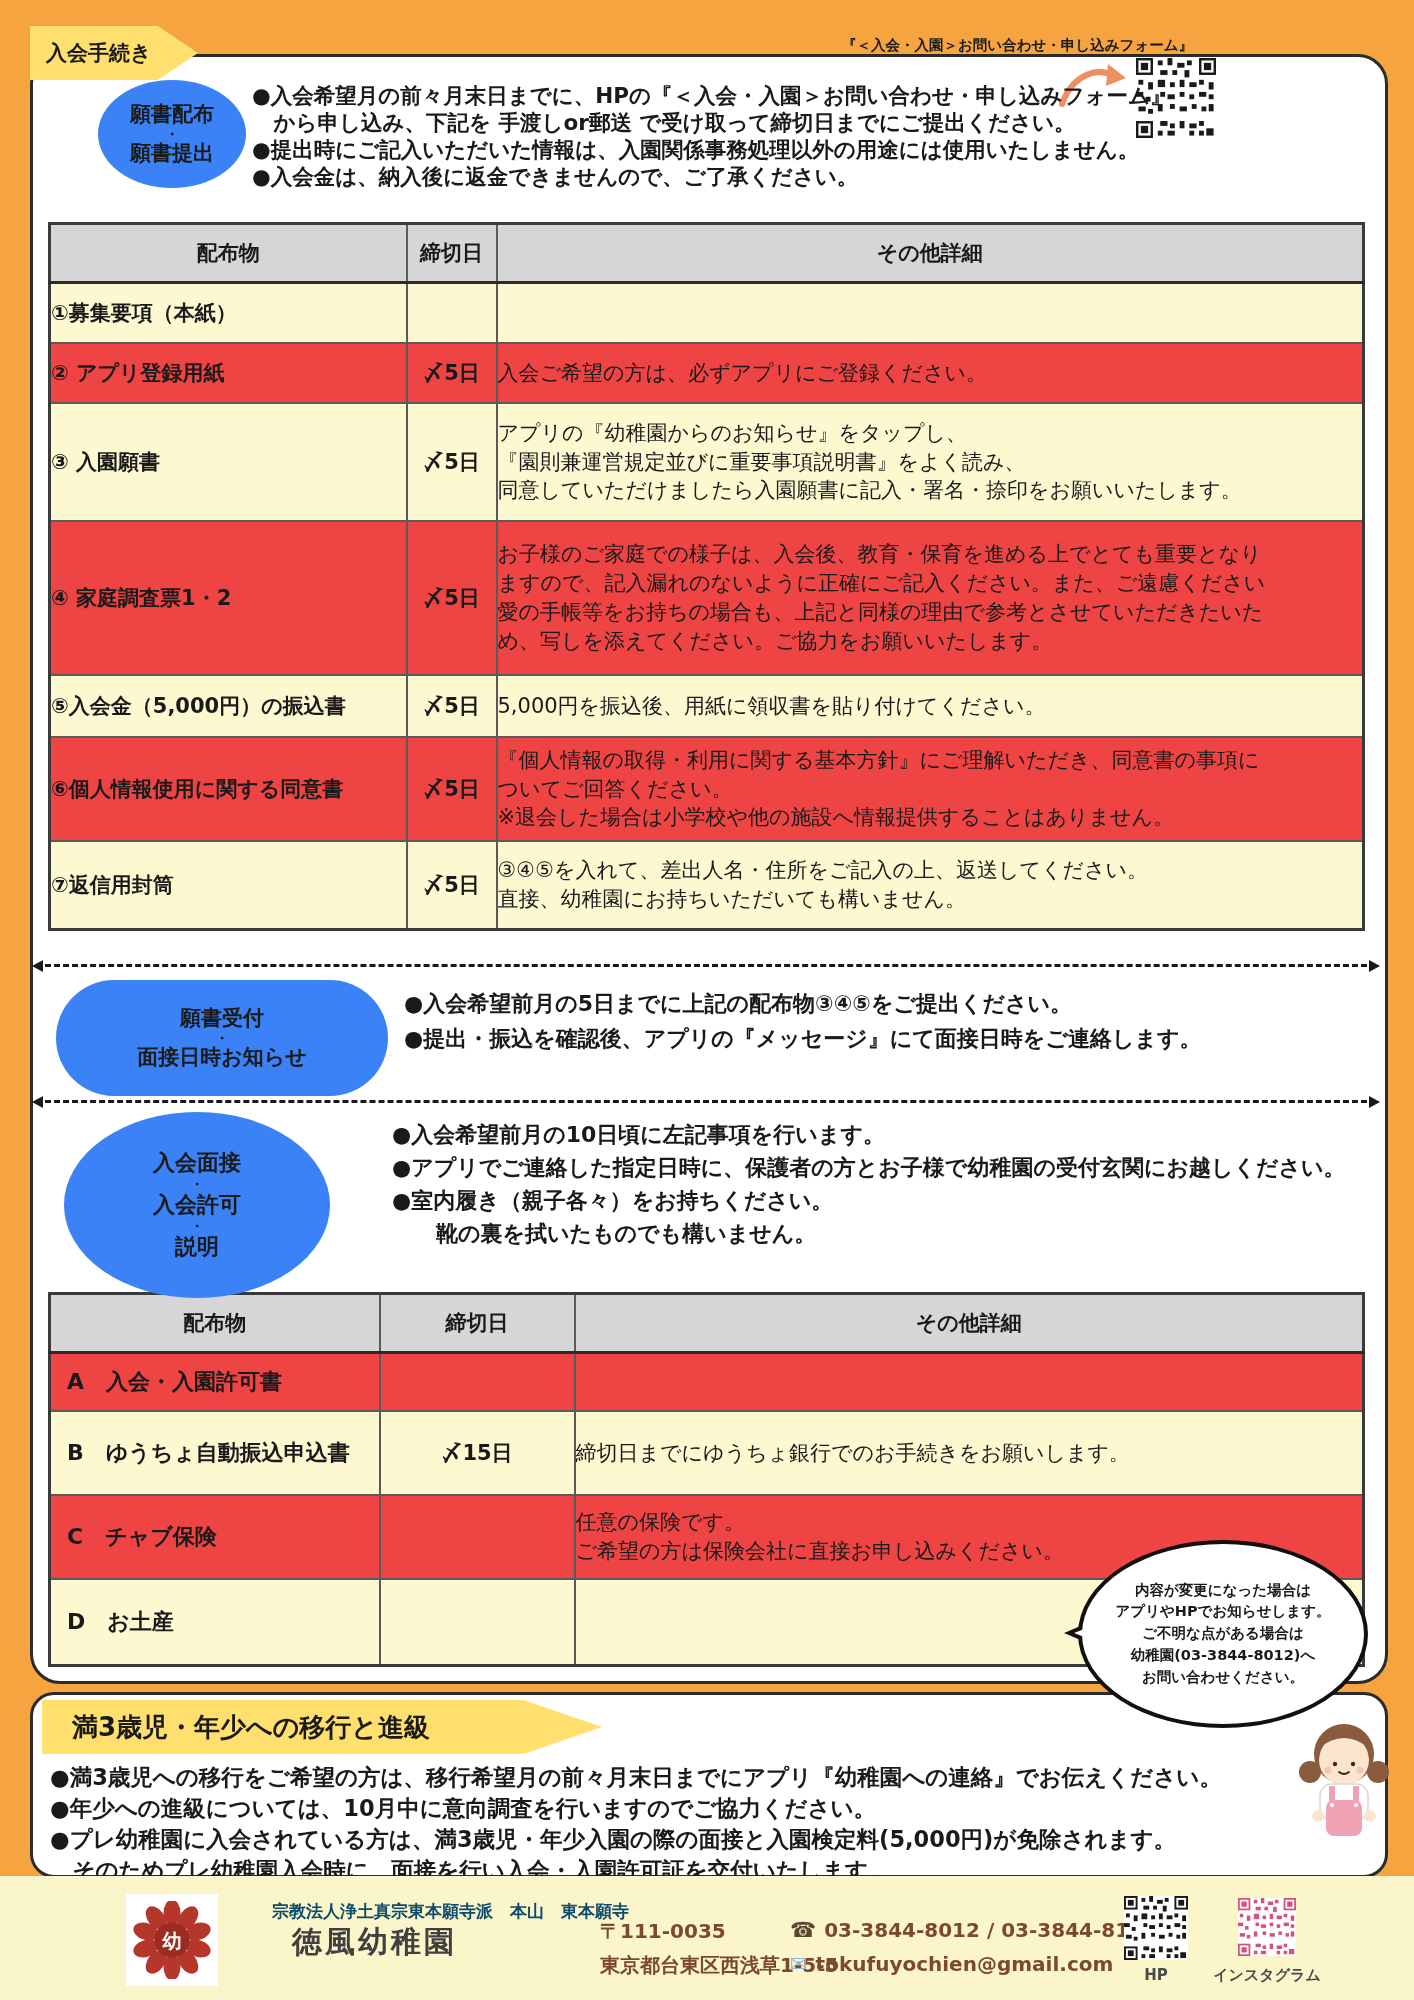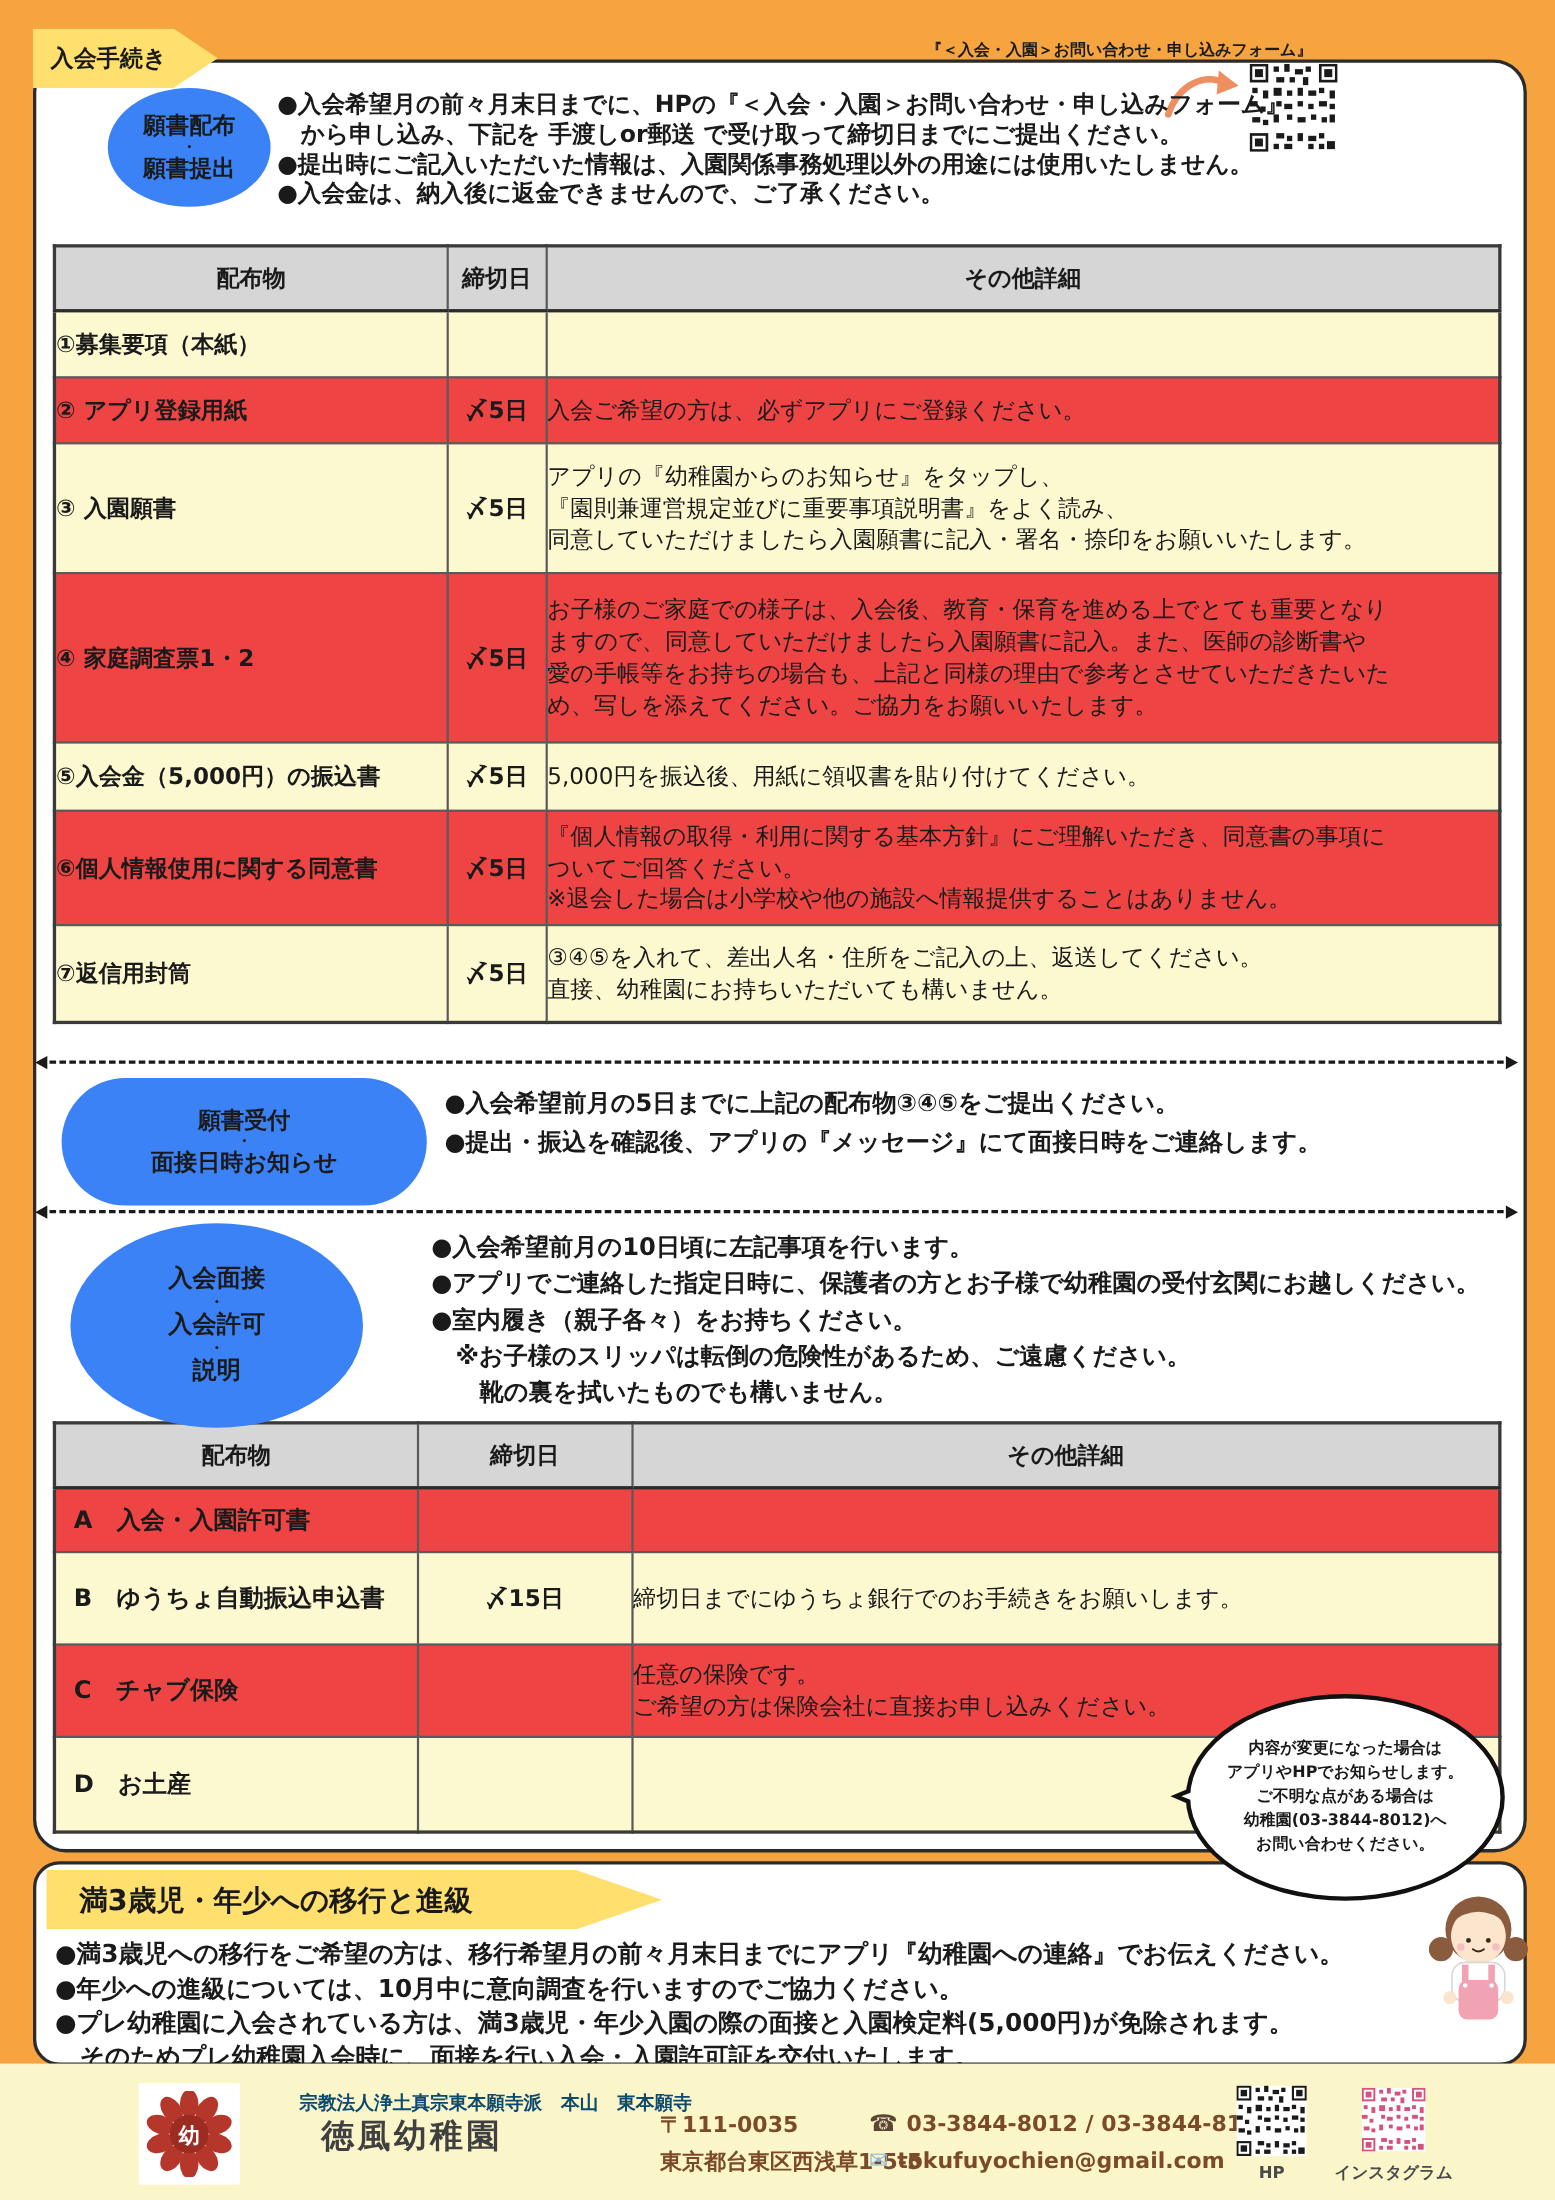--- a/index.html
+++ b/index.html
@@ -227,21 +227,21 @@
       <td class="item">③ 入園願書</td>
       <td class="dl">〆5日</td>
       <td class="dt">アプリの『幼稚園からのお知らせ』をタップし、
 『園則兼運営規定並びに重要事項説明書』をよく読み、
 同意していただけましたら入園願書に記入・署名・捺印をお願いいたします。</td>
     </tr>
     <tr class="ro h152">
       <td class="item">④ 家庭調査票1・2</td>
       <td class="dl">〆5日</td>
       <td class="dt">お子様のご家庭での様子は、入会後、教育・保育を進める上でとても重要となり
-ますので、同意していただけましたら入園願書に記入。また、医師の診断書や
+ますので、記入漏れのないように正確にご記入ください。また、ご遠慮ください
 愛の手帳等をお持ちの場合も、上記と同様の理由で参考とさせていただきたいた
 め、写しを添えてください。ご協力をお願いいたします。</td>
     </tr>
     <tr class="ry h60">
       <td class="item">⑤入会金（5,000円）の振込書</td>
       <td class="dl">〆5日</td>
       <td class="dt">5,000円を振込後、用紙に領収書を貼り付けてください。</td>
     </tr>
     <tr class="ro h102">
       <td class="item">⑥個人情報使用に関する同意書</td>
@@ -276,21 +276,20 @@
   <div>入会面接</div>
   <div class="dot">・</div>
   <div>入会許可</div>
   <div class="dot">・</div>
   <div>説明</div>
 </div>
 <div class="abs bullets bullets3">
   <div>●入会希望前月の10日頃に左記事項を行います。</div>
   <div>●アプリでご連絡した指定日時に、保護者の方とお子様で幼稚園の受付玄関にお越しください。</div>
   <div>●室内履き（親子各々）をお持ちください。</div>
-  <div>　※お子様のスリッパは転倒の危険性があるため、ご遠慮ください。</div>
   <div>　　靴の裏を拭いたものでも構いません。</div>
 </div>
 
 <table class="t t2">
   <colgroup>
       <col style="width:330px">
       <col style="width:195px">
       <col>
     </colgroup>
   <thead>

